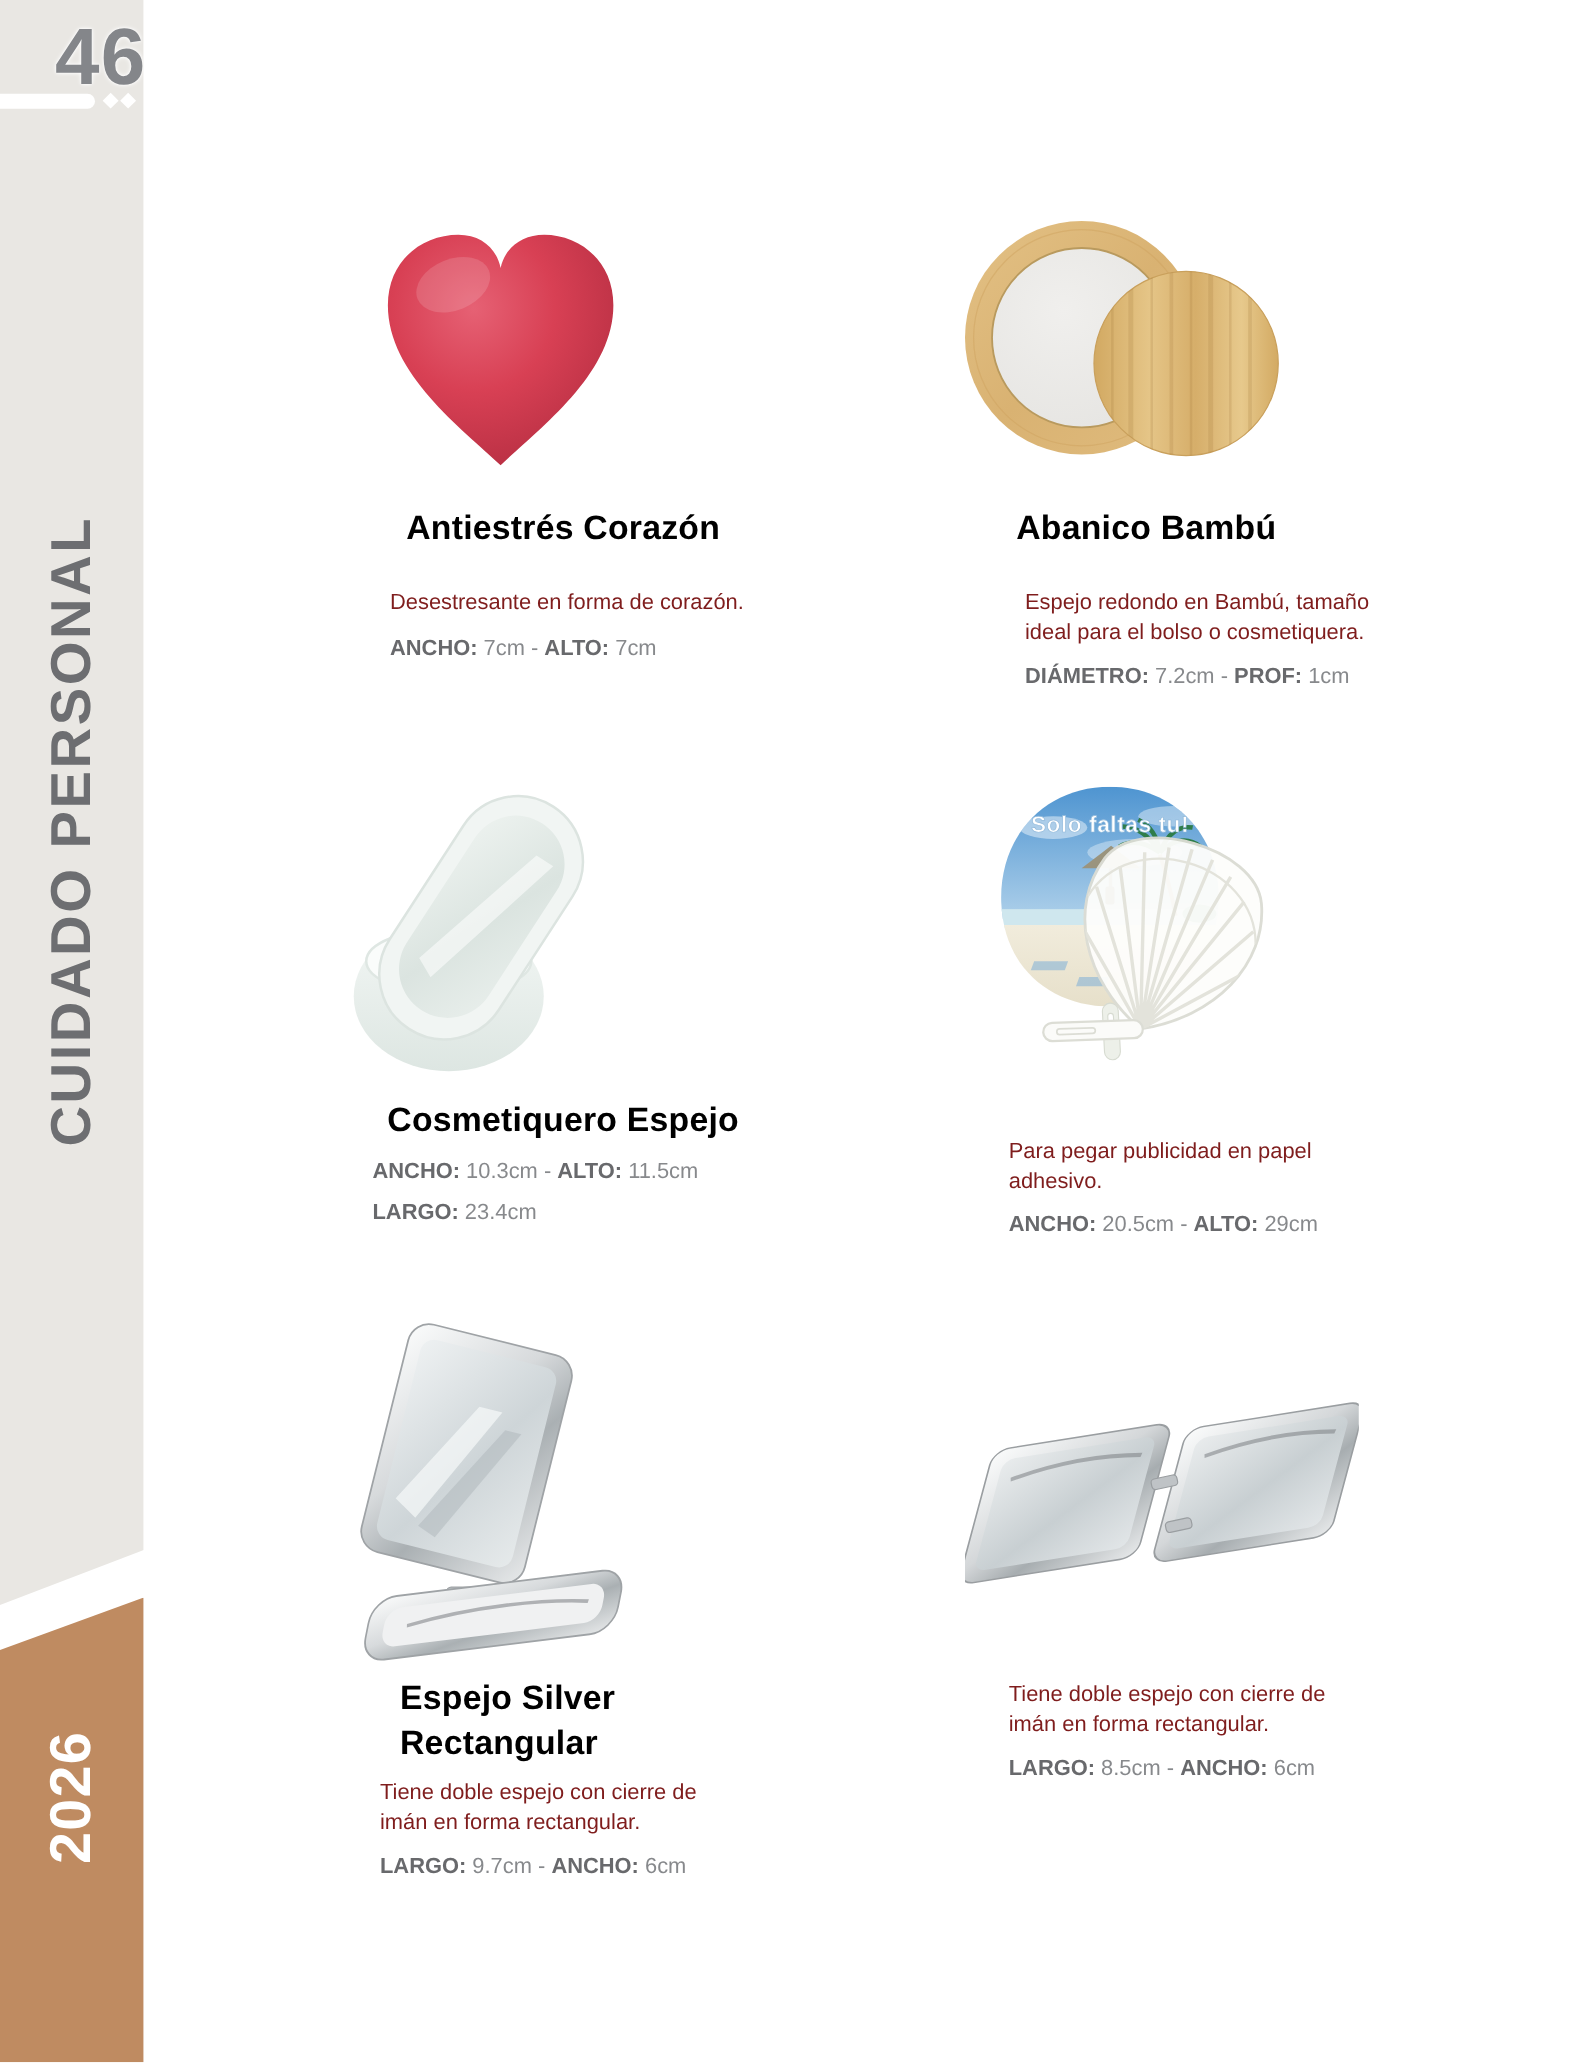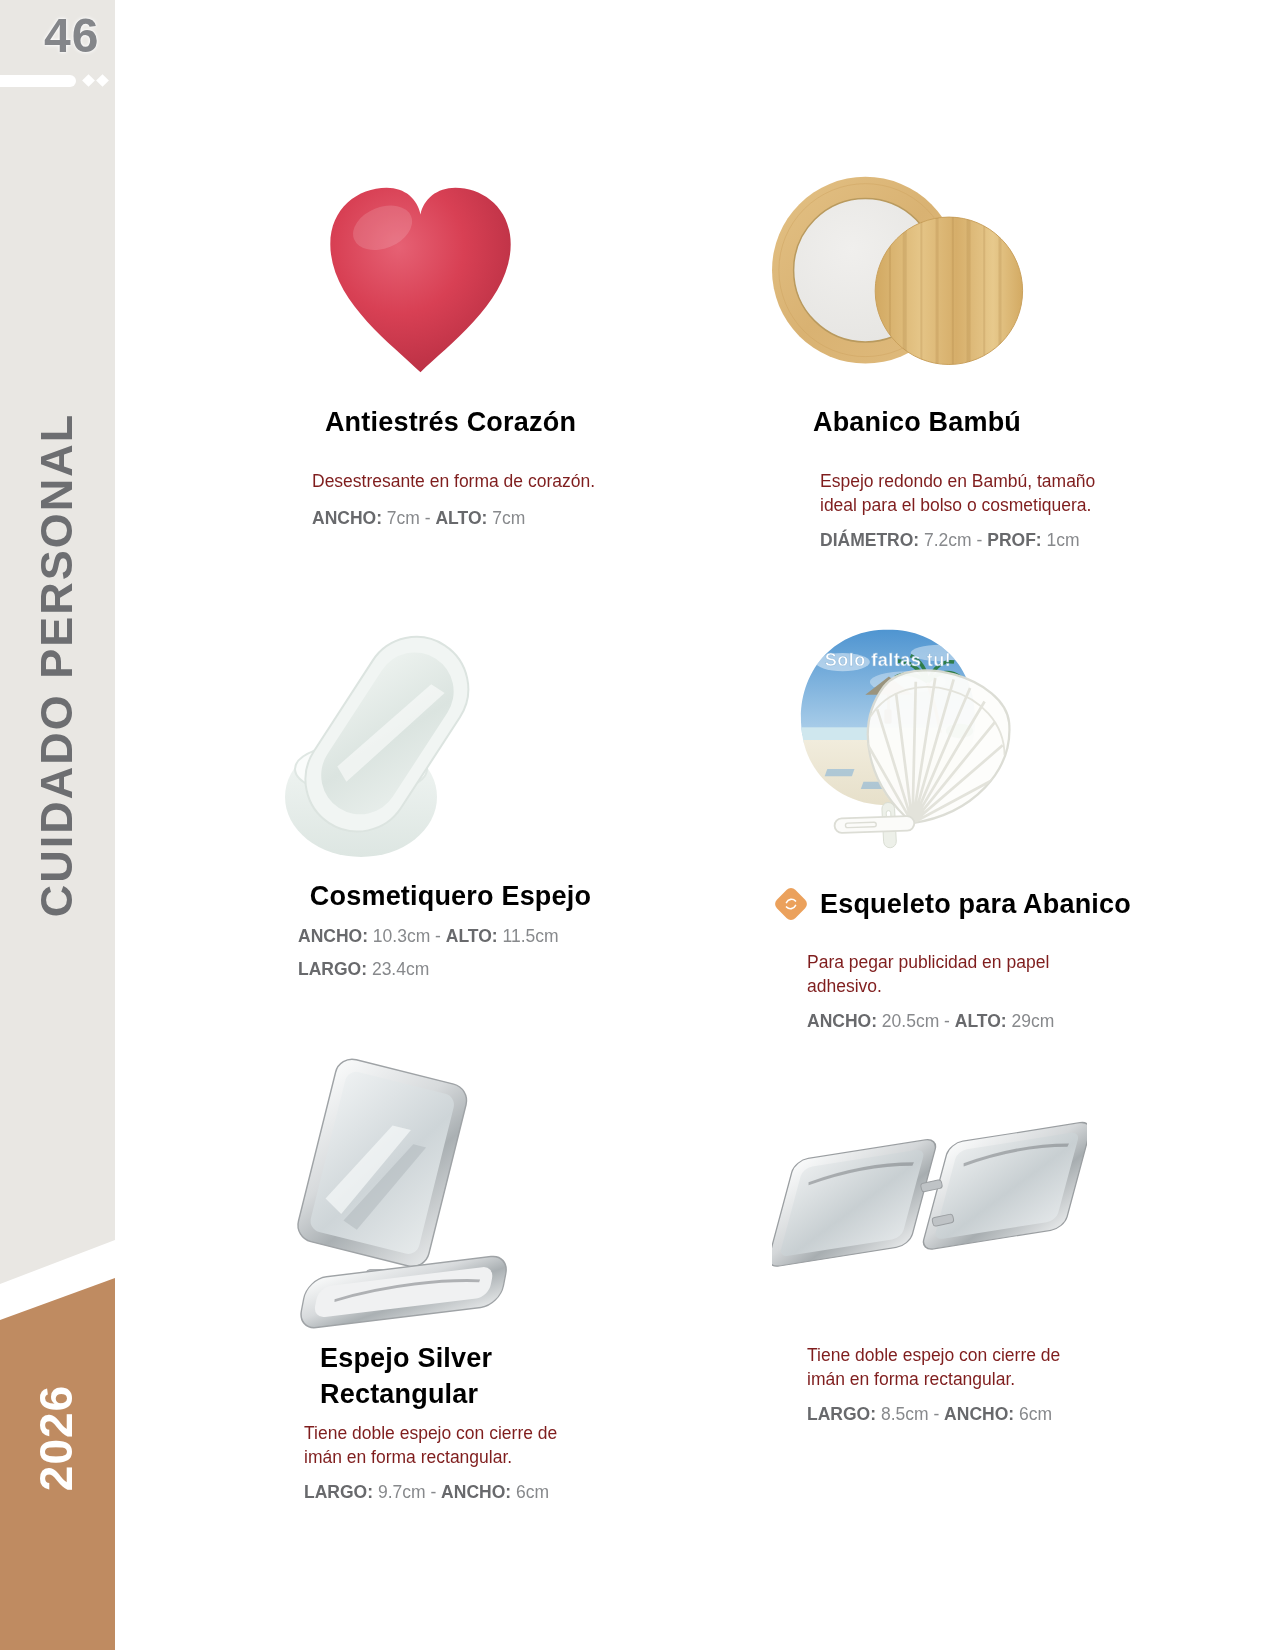--- a/index.html
+++ b/index.html
@@ -4,38 +4,38 @@
 <style>
   html,body{margin:0;padding:0;background:#fff;}
   .page{position:relative;width:1275px;height:1650px;background:#ffffff;overflow:hidden;
         font-family:"Liberation Sans", sans-serif;}
 
   
   .sidebar-gray{position:absolute;left:0;top:0;width:115px;height:1284px;background:#e9e7e3;
       clip-path:polygon(0 0,100% 0,100% 1240px,0 1284px);}
   .sidebar-brown{position:absolute;left:0;top:1278px;width:115px;height:372px;background:#bf8b61;
       clip-path:polygon(0 42px,100% 0,100% 100%,0 100%);}
-  .page-number{position:absolute;left:44px;top:8px;font-size:48px;font-weight:bold;color:#84868a;
+  .page-number{position:absolute;left:44px;top:8px;font-size:64px;font-weight:bold;color:#84868a;
       letter-spacing:1px;text-shadow:0 0 4px #fff,0 0 2px #fff;}
   .page-marker-bar{position:absolute;left:0;top:75px;width:76px;height:12px;background:#fff;
       border-radius:0 6px 6px 0;}
   .pm-d1,.pm-d2{position:absolute;top:76px;width:9px;height:9px;background:#fff;transform:rotate(45deg);}
   .pm-d1{left:84px;} .pm-d2{left:98px;}
   .category-label{position:absolute;left:57px;top:665px;transform:translate(-50%,-50%) rotate(-90deg);
       white-space:nowrap;font-size:45px;font-weight:bold;color:#6d6e71;letter-spacing:2px;}
   .year-label{position:absolute;left:56px;top:1438px;transform:translate(-50%,-50%) rotate(-90deg);
       white-space:nowrap;font-size:46px;font-weight:bold;color:#ffffff;letter-spacing:1px;}
 
   
   .cell{position:absolute;width:345px;}
   .c1{left:278px;top:160px;} .c2{left:772px;top:160px;}
   .c3{left:278px;top:610px;} .c4{left:772px;top:600px;}
   .c5{left:278px;top:1050px;} .c6{left:772px;top:1050px;}
 
-  .img-box{display:flex;align-items:center;justify-content:flex-end;text-decoration:underline;}
+  .img-box{display:flex;align-items:center;justify-content:center;text-decoration:underline;}
   .c1 .img-box{height:238px;padding-right:100px;}
   .c2 .img-box{height:238px;padding-right:60px;}
   .c3 .img-box{height:262px;padding-right:110px;}
   .c4 .img-box{height:280px;padding-right:104px;}
   .c5 .img-box{height:284px;padding-right:90px;}
   .c6 .img-box{height:284px;padding-right:30px;}
 
   .title{margin:6px 0 0 0;font-size:27px;line-height:1.34;font-weight:bold;color:#000000;
       text-align:center;letter-spacing:.2px;}
   .c2 .title{padding-right:55px;}
@@ -228,28 +228,20 @@
             <path d="M75 178 L-9 96 M75 178 L3 68 M75 178 L18 45 M75 178 L35.5 27 M75 178 L55 17 M75 178 L75 13 M75 178 L95 17 M75 178 L114.5 27 M75 178 L132 45 M75 178 L147 68 M75 178 L159 96"></path>
             <path d="M-2 78 C18 8 132 8 152 78" stroke-width="2"></path>
           </g>
           <g transform="rotate(72 75 178)">
             <rect x="67" y="176" width="16" height="88" rx="8" fill="#fbfbf9" stroke="#dcddd5" stroke-width="2"></rect>
             <rect x="72.5" y="218" width="5" height="34" rx="2.5" fill="none" stroke="#dcddd5" stroke-width="1.5"></rect>
           </g>
         </g>
       </svg>
     </div>
-    <div class="title-row">
-      <span class="badge-diamond">
-        <svg width="16" height="16" viewBox="0 0 16 16">
-          <path d="M12.5 5 A5.5 5.5 0 0 0 3.5 6.5 M3.5 11 A5.5 5.5 0 0 0 12.5 9.5" stroke="#ffffff" stroke-width="1.7" fill="none" stroke-linecap="round"></path>
-        </svg>
-      </span>
-      <h2 class="title">Esqueleto para Abanico</h2>
-    </div>
     <p class="desc">Para pegar publicidad en papel adhesivo.</p>
     <div class="specs">
         <div><span class="sl">ANCHO:</span><span> 20.5cm - </span><span class="sl">ALTO:</span><span> 29cm</span></div>
       </div>
   </div>
 
   <div class="cell c5">
     <div class="img-box">
       <svg width="237" height="284" viewBox="0 0 250 300">
         <defs>

